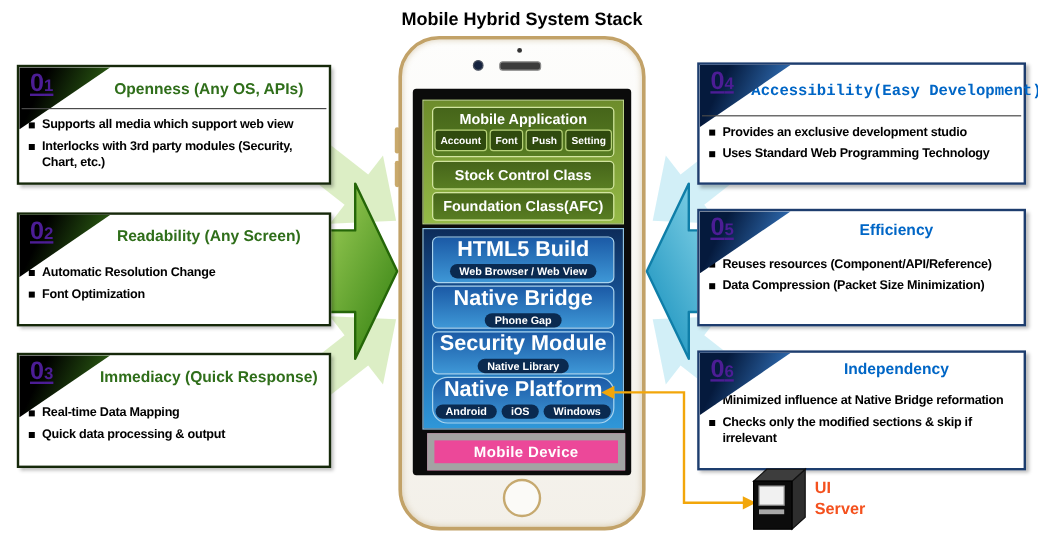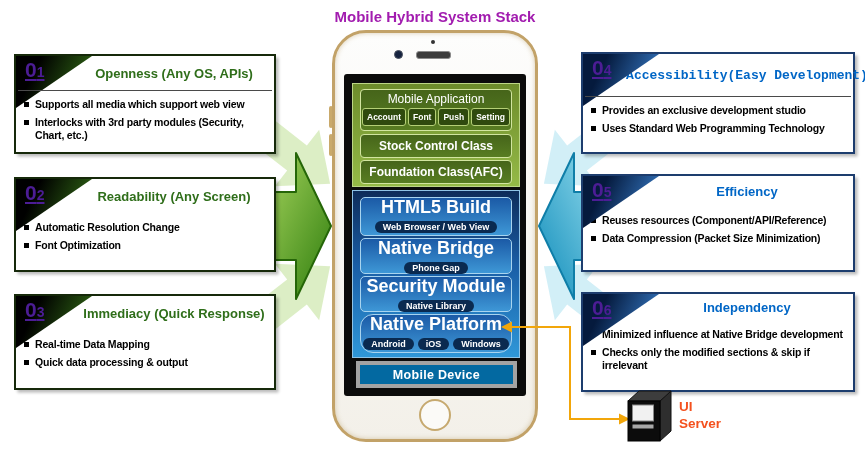--- a/index.html
+++ b/index.html
@@ -1,21 +1,21 @@
 <!DOCTYPE html>
 <html><head>
 <meta charset="utf-8">
 <style>
   html,body{margin:0;padding:0;background:#fff;}
   .canvas{position:relative;width:865px;height:453px;background:#fff;overflow:hidden;
           font-family:"Liberation Sans",sans-serif;}
 
   
   .main-title{position:absolute;left:285px;top:8px;width:300px;text-align:center;
-              font-size:15px;font-weight:bold;color:#a21caf;z-index:4;}
+              font-size:15px;font-weight:bold;color:#000000;z-index:4;}
 
   
   .arrows{position:absolute;left:0;top:0;z-index:1;pointer-events:none;}
 
   
   .fbox{position:absolute;background:#fff;box-shadow:2.5px 2.5px 3px rgba(0,0,0,.28);z-index:2;}
   .fbox.green{border:2px solid #16290a;}
   .fbox.blue{border:2px solid #1d3d6e;}
   .corner{position:absolute;top:0;left:0;width:76px;height:52px;
           clip-path:polygon(0 0,100% 0,0 100%);}
@@ -50,39 +50,39 @@
         border:2px solid #c6a96f;background:#fbfaf7;z-index:3;}
   .screen{position:absolute;left:344px;top:74px;width:182px;height:322px;background:#0b0b0b;
           border-radius:3px;z-index:3;}
 
   
   .gpanel{position:absolute;left:352px;top:83px;width:166px;height:102px;z-index:4;
           border:1px solid #bcd685;background:linear-gradient(180deg,#6d8c2b,#95ba47);}
   .gbox{position:absolute;left:7px;right:7px;border:1px solid #d2e5a0;border-radius:4px;
         background:linear-gradient(180deg,#46651a,#587d22);color:#fff;text-align:center;}
   .gb1{top:5px;height:40px;} .gb2{top:50px;height:22px;} .gb3{top:76px;height:22px;}
-  .gtitle{font-size:12px;font-weight:normal;line-height:17px;margin-top:1px;}
+  .gtitle{font-size:12px;font-weight:bold;line-height:17px;margin-top:1px;}
   .gline{font-size:12px;font-weight:bold;line-height:22px;}
   .gpills{line-height:14px;}
   .gpill{display:inline-block;background:#2f4a0e;border:1px solid #b5d077;border-radius:3px;
          color:#fff;font-size:8.5px;font-weight:bold;padding:1px 4px;margin:0 1px;}
 
   
   .bpanel{position:absolute;left:352px;top:190px;width:166px;height:166px;z-index:4;
           border:1px solid #8fc3e6;
           background:linear-gradient(180deg,#0d2c5a 0%,#1a5ea6 45%,#2f97d8 100%);}
   .bbox{position:absolute;left:7px;right:7px;border:1px solid #a8d4ef;border-radius:5px;
         background:linear-gradient(180deg,#1b5aa6,#3e97d6);color:#fff;text-align:center;}
   .bb1{top:6px;height:37px;} .bb2{top:47px;height:34px;} .bb3{top:85px;height:34px;} .bb4{top:123px;height:37px;border-radius:13px;}
   .btitle{font-size:18px;font-weight:bold;line-height:17px;margin-top:1px;}
   .bpill{display:inline-block;background:#0a2a50;border-radius:8px;color:#fff;
          font-size:9px;font-weight:bold;padding:1px 8px;margin:0 2px;}
 
   .device-label{position:absolute;left:356px;top:361px;width:153px;height:19px;z-index:4;
-        background:#0369a1;border:4px solid #a3a3a3;color:#fff;font-weight:bold;font-size:12.5px;
+        background:#ec4899;border:6px solid #a3a3a3;color:#fff;font-weight:bold;font-size:12.5px;
         display:flex;align-items:center;justify-content:center;letter-spacing:.3px;}
 
   
   .overlay{position:absolute;left:0;top:0;z-index:5;pointer-events:none;}
   .server-label{position:absolute;left:679px;top:398px;z-index:5;color:#f4511e;
                 font-weight:bold;font-size:13.5px;line-height:17px;}
 </style>
 </head>
 <body>
 
@@ -189,21 +189,21 @@
     </ul>
   </div>
 
   <div class="fbox blue" style="left:581px;top:292px;width:270px;height:96px;">
     <div class="fhead hb26">Independency</div>
     <span class="corner"></span>
     <span class="fnum"><span>0</span><small>6</small></span>
     <ul class="fbody">
       <li>
           <span class="mk"></span>
-          <span>Minimized influence at Native Bridge development</span>
+          <span>Minimized influence at Native Bridge reformation</span>
         </li>
       <li>
           <span class="mk"></span>
           <span>Checks only the modified sections &amp; skip if irrelevant</span>
         </li>
     </ul>
   </div>
 
   <div class="phone"></div>
   <div class="vol" style="left:329px;top:106px;height:22px;"></div>

